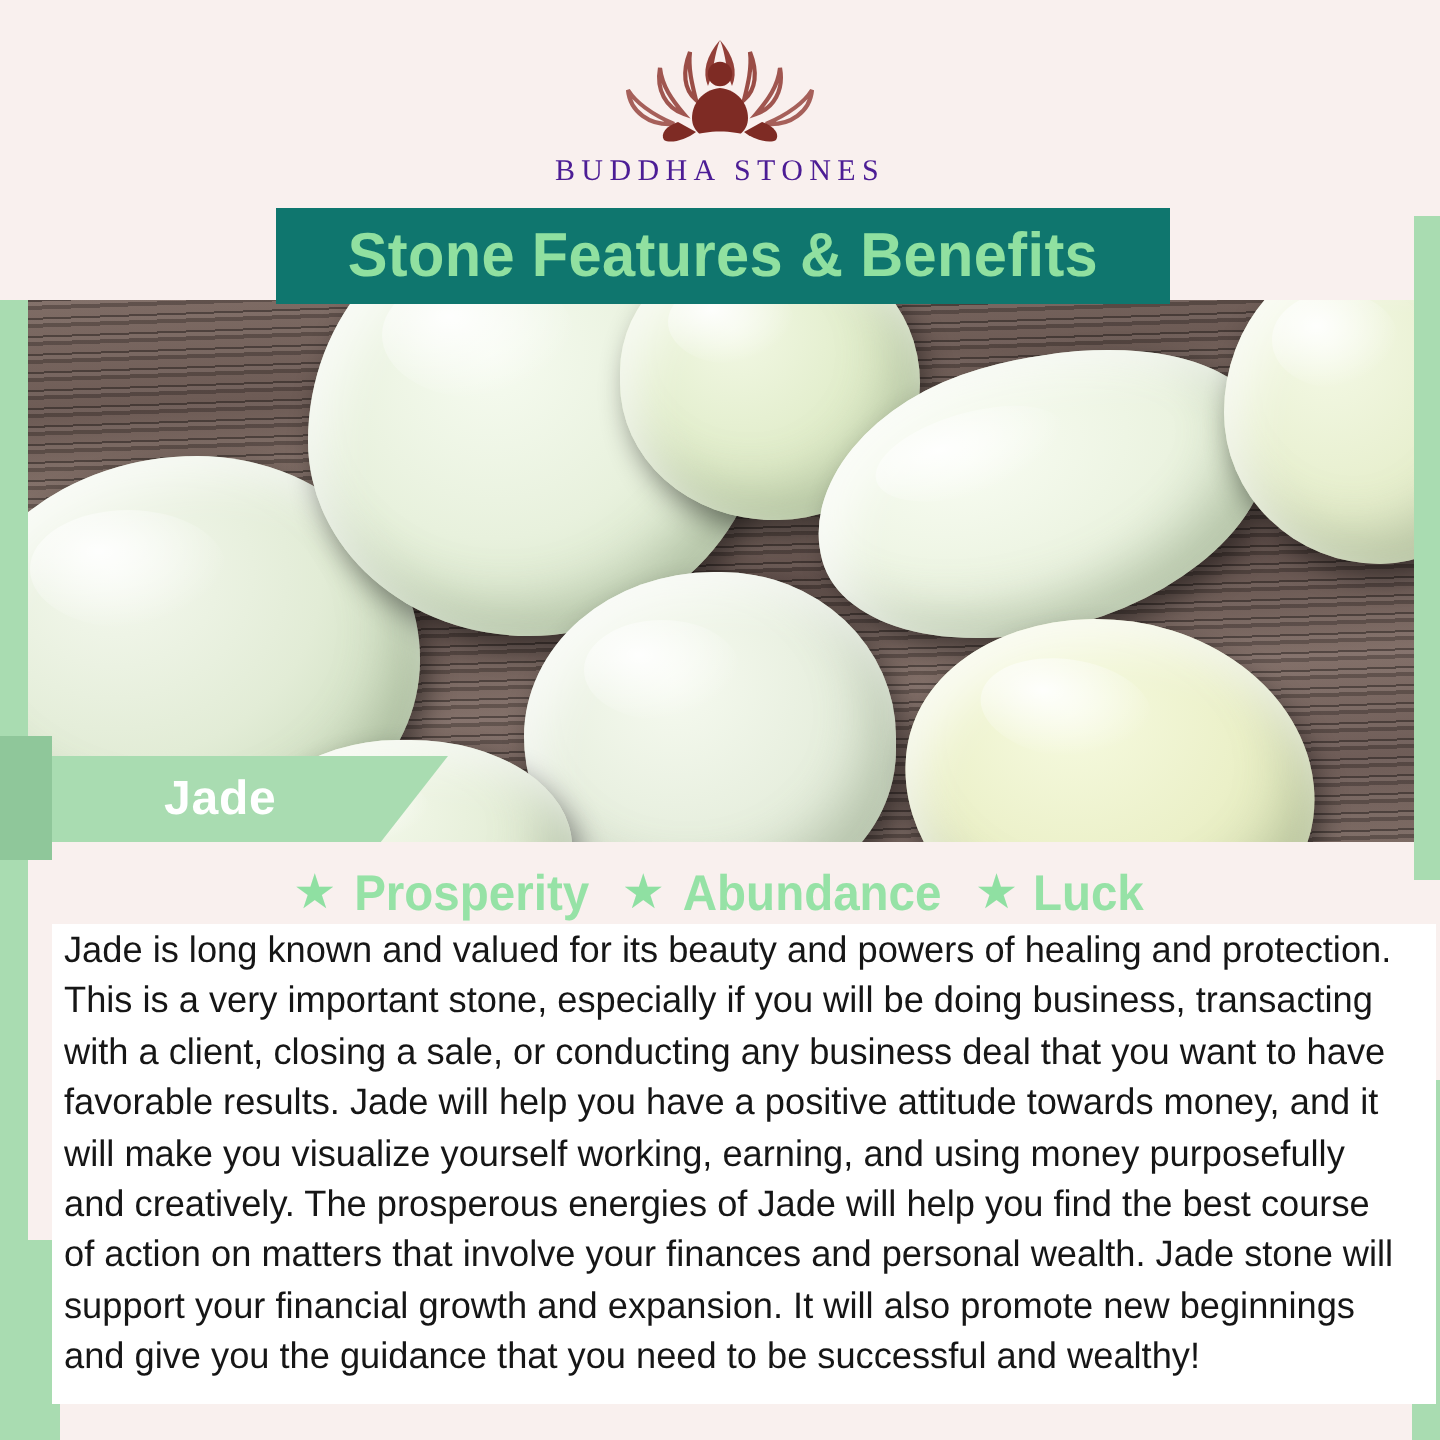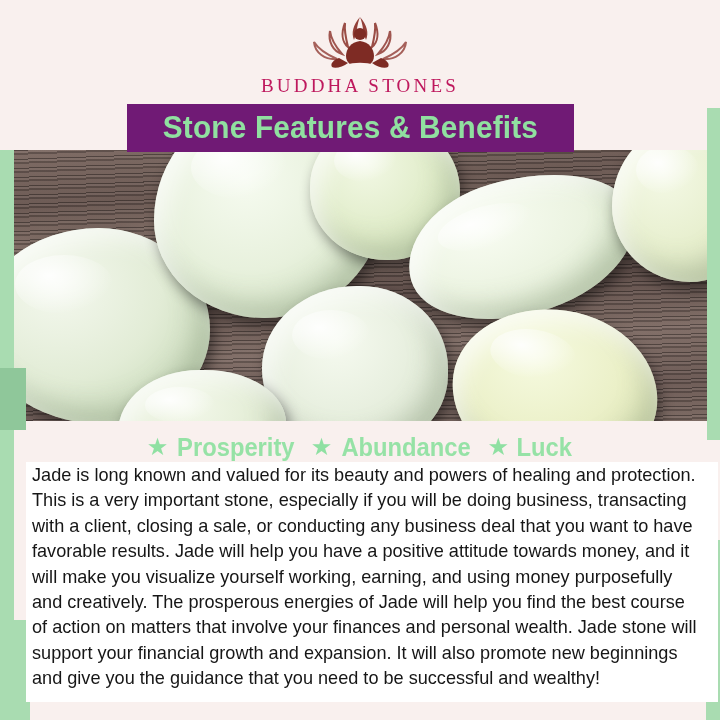--- a/index.html
+++ b/index.html
@@ -28,29 +28,29 @@
   .header {
     position: absolute; top: 0; left: 0;
     width: 720px; height: 108px;
     background: #f9f0ee;
     display: flex; flex-direction: column;
     align-items: center; justify-content: center;
   }
   .logo-mark { width: 118px; height: 62px; display: block; }
   .logo-text {
     font-family: "Liberation Serif", serif;
-    font-size: 19px; letter-spacing: 3.2px;
-    color: #be185d; margin-top: 2px; font-weight: 400;
+    font-size: 15px; letter-spacing: 3.2px;
+    color: #4c1d95; margin-top: 2px; font-weight: 400;
   }
 
   
   .title-banner {
-    position: absolute; top: 104px; left: 127px;
+    position: absolute; top: 104px; left: 138px;
     width: 447px; height: 48px;
-    background: #701a75;
+    background: #0f766e;
     display: flex; align-items: center; justify-content: center;
     z-index: 6;
   }
   .title-text {
     font-family: "Liberation Sans Narrow", "Liberation Sans", sans-serif;
     font-weight: bold; font-size: 31px;
     color: #90e0a0; letter-spacing: 0.2px;
     transform: scaleX(0.96); white-space: nowrap;
   }
 
@@ -201,20 +201,23 @@
                 background:radial-gradient(ellipse at 38% 30%, #f6fae0 0%, #ebf0c8 48%, #dbe3b4 82%, #cdd7a4 100%);"></div>
 
     <div class="stone" style="left:598px; top:-26px; width:150px; height:158px; border-radius:50% 50% 48% 52% / 52% 48% 52% 48%;
                 background:radial-gradient(ellipse at 34% 30%, #f4f9e6 0%, #e6eecc 54%, #d4deb8 100%);"></div>
 
     <div class="stone" style="left:104px; top:220px; width:168px; height:120px; border-radius:50% 50% 46% 54% / 54% 46% 50% 50%;
                 background:radial-gradient(ellipse at 40% 30%, #f3f8ea 0%, #e2ecd4 56%, #cfdcc0 100%);"></div>
   </div>
 
   <div class="jade-accent"></div>
+  <div class="jade-band">
+    <span class="jade-label">Jade</span>
+  </div>
 
   <div class="benefits">
     <span class="benefit">
       <span class="star">★</span>
       <span class="blabel">Prosperity</span>
     </span>
     <span class="benefit">
       <span class="star">★</span>
       <span class="blabel">Abundance</span>
     </span>

